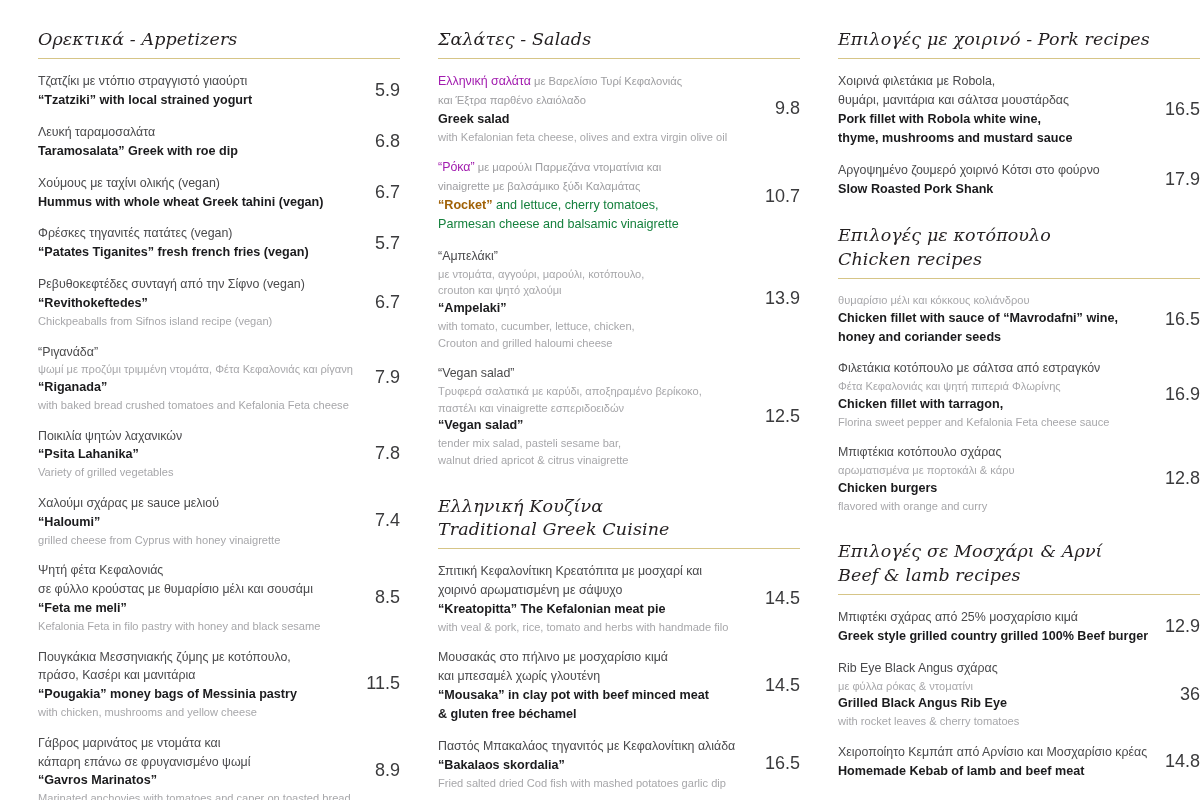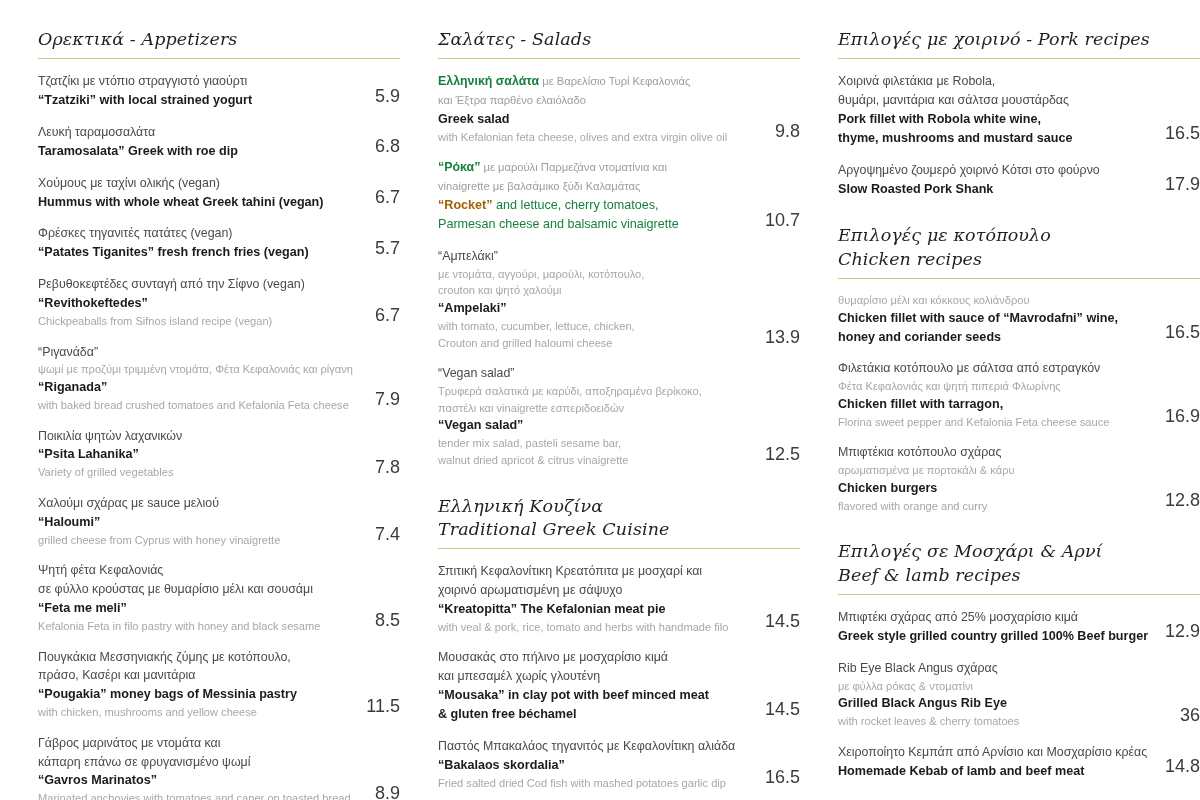--- a/index.html
+++ b/index.html
@@ -33,21 +33,21 @@
   }
   .rule{
     height:1px;
     background:#d6c587;
     margin-top:7px;
     margin-bottom:13px;
   }
 
   .item{
     display:flex;
-    align-items:flex-end;
+    align-items:center;
     margin-bottom:13px;
   }
   .item-body{flex:1 1 auto;min-width:0;}
   .price{
     flex:0 0 auto;
     width:42px;
     text-align:right;
     font-size:18px;
     color:#3b3b3d;
     line-height:1.52;
@@ -75,21 +75,21 @@
   }
   .en-desc{
     font-size:11.1px;
     color:#a7a7aa;
     line-height:1.5;
     white-space:pre-line;
   }
   
   .lead{font-weight:bold;color:#a16207;}
   .tail{font-weight:normal;color:#15803d;}
-  .gr-name .lead{font-weight:bold;color:#15803d;}
+  .gr-name .lead{font-weight:normal;color:#a21caf;}
   .gr-name .tail{font-weight:normal;color:#9d9da0;font-size:11.2px;}
 </style>
 </head>
 <body>
 
 <div class="menu" id="menu-root">
     <div class="column">
       <div class="section">
         <div class="section-header">Ορεκτικά - Appetizers</div>
         <div class="rule" style="background: rgb(214, 197, 135);"></div>

